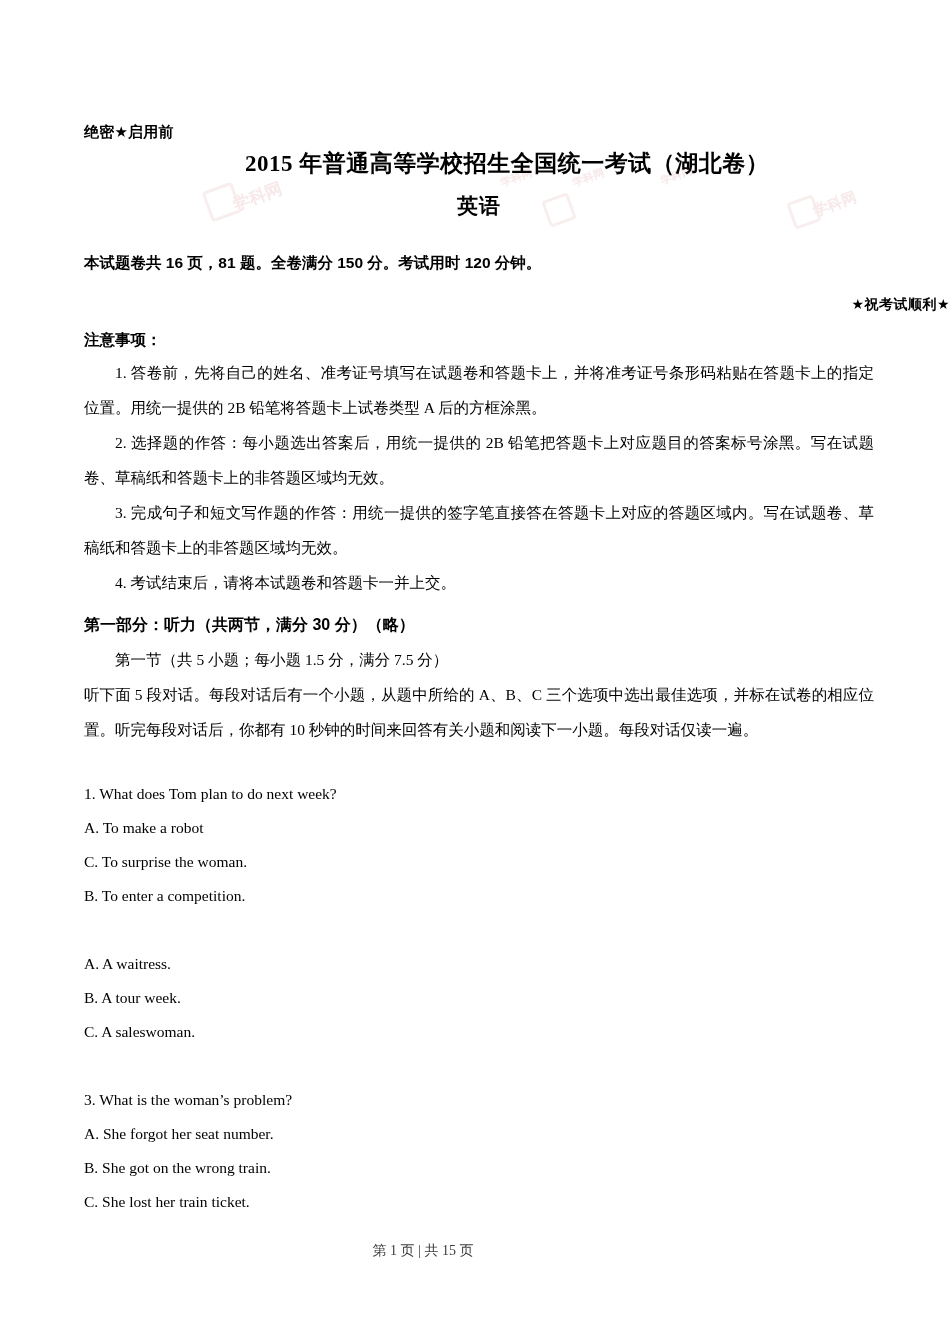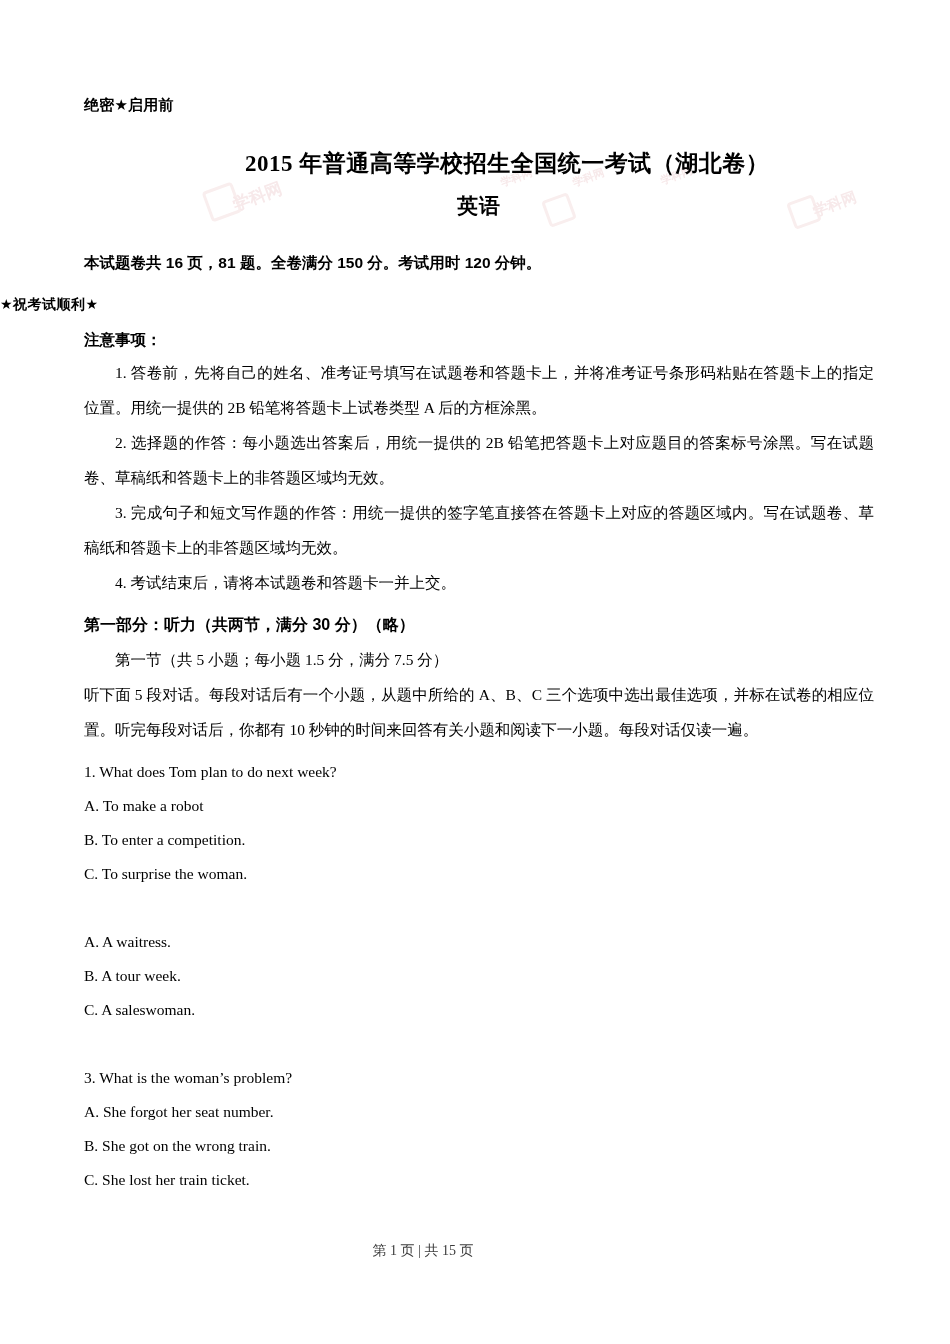--- a/index.html
+++ b/index.html
@@ -39,21 +39,21 @@
   }
 
   .page {
     position: relative;
     z-index: 1;
     padding: 0;
   }
 
   .secret {
     position: absolute;
-    top: 96px;
+    top: 123px;
     left: 84px;
     font-family: "Liberation Sans", "DejaVu Sans", sans-serif;
     font-weight: bold;
     font-size: 15px;
     letter-spacing: 0.2px;
   }
 
   .doc-title {
     position: absolute;
     top: 148px;
@@ -84,21 +84,21 @@
     font-family: "Liberation Sans", "DejaVu Sans", sans-serif;
     font-weight: bold;
     font-size: 15.5px;
   }
 
   .wish {
     position: absolute;
     top: 296px;
     left: 0;
     width: 950px;
-    text-align: left;
+    text-align: right;
     font-family: "Liberation Sans", "DejaVu Sans", sans-serif;
     font-weight: bold;
     font-size: 14px;
     letter-spacing: 0.5px;
   }
 
   .notice-head {
     position: absolute;
     top: 330px;
     left: 84px;
@@ -178,27 +178,27 @@
     <div class="p indent">3. 完成句子和短文写作题的作答：用统一提供的签字笔直接答在答题卡上对应的答题区域内。写在试题卷、草稿纸和答题卡上的非答题区域均无效。</div>
     <div class="p indent">4. 考试结束后，请将本试题卷和答题卡一并上交。</div>
   </div>
 
   <div class="body-block" style="top:607px;">
     <div class="bold-head">第一部分：听力（共两节，满分 30 分）（略）</div>
     <div class="p indent">第一节（共 5 小题；每小题 1.5 分，满分 7.5 分）</div>
     <div class="p">听下面 5 段对话。每段对话后有一个小题，从题中所给的 A、B、C 三个选项中选出最佳选项，并标在试卷的相应位置。听完每段对话后，你都有 10 秒钟的时间来回答有关小题和阅读下一小题。每段对话仅读一遍。</div>
   </div>
 
-  <div class="body-block" style="top:755px;">
+  <div class="body-block" style="top:777px;">
 
     <div>
       <div class="q">1. What does Tom plan to do next week?</div>
       <div class="q">A. To make a robot</div>
+      <div class="q">C. To surprise the woman.</div>
       <div class="q">B. To enter a competition.</div>
-      <div class="q">C. To surprise the woman.</div>
     </div>
     <div class="q-gap"></div>
 
     <div>
       <div class="q">A. A waitress.</div>
       <div class="q">B. A tour week.</div>
       <div class="q">C. A saleswoman.</div>
     </div>
     <div class="q-gap"></div>
 

